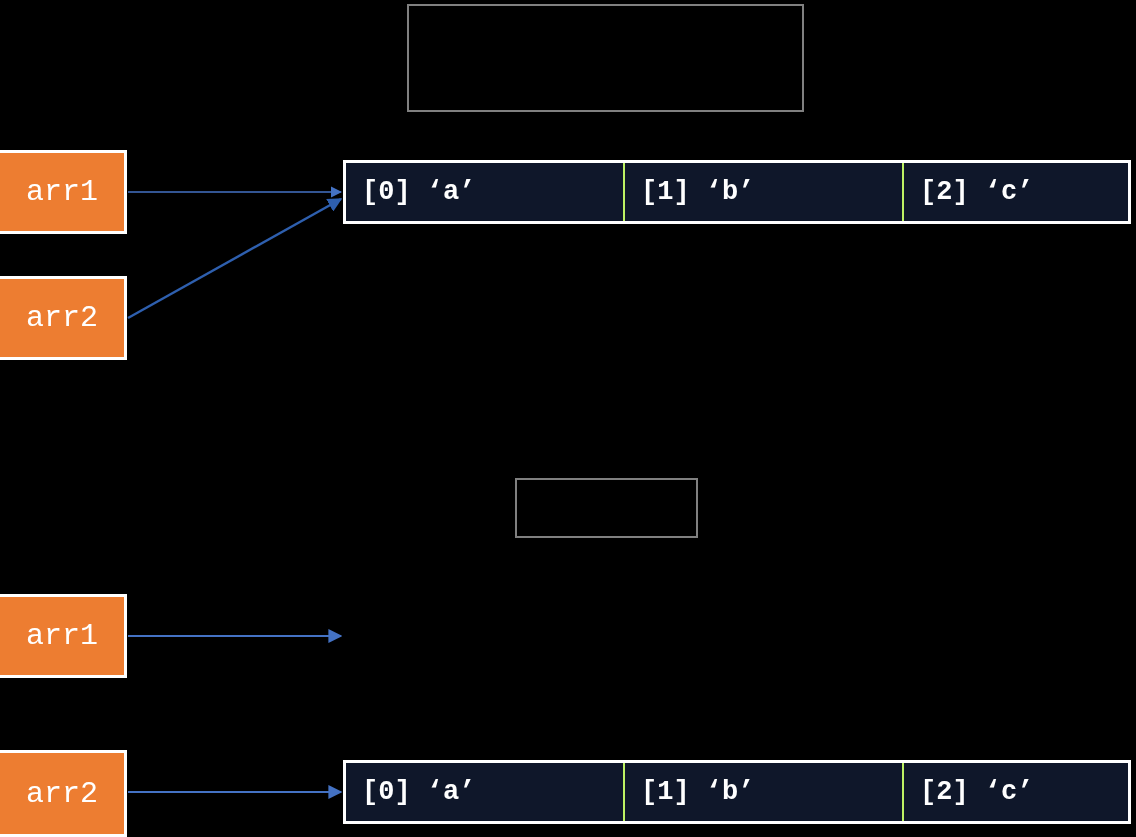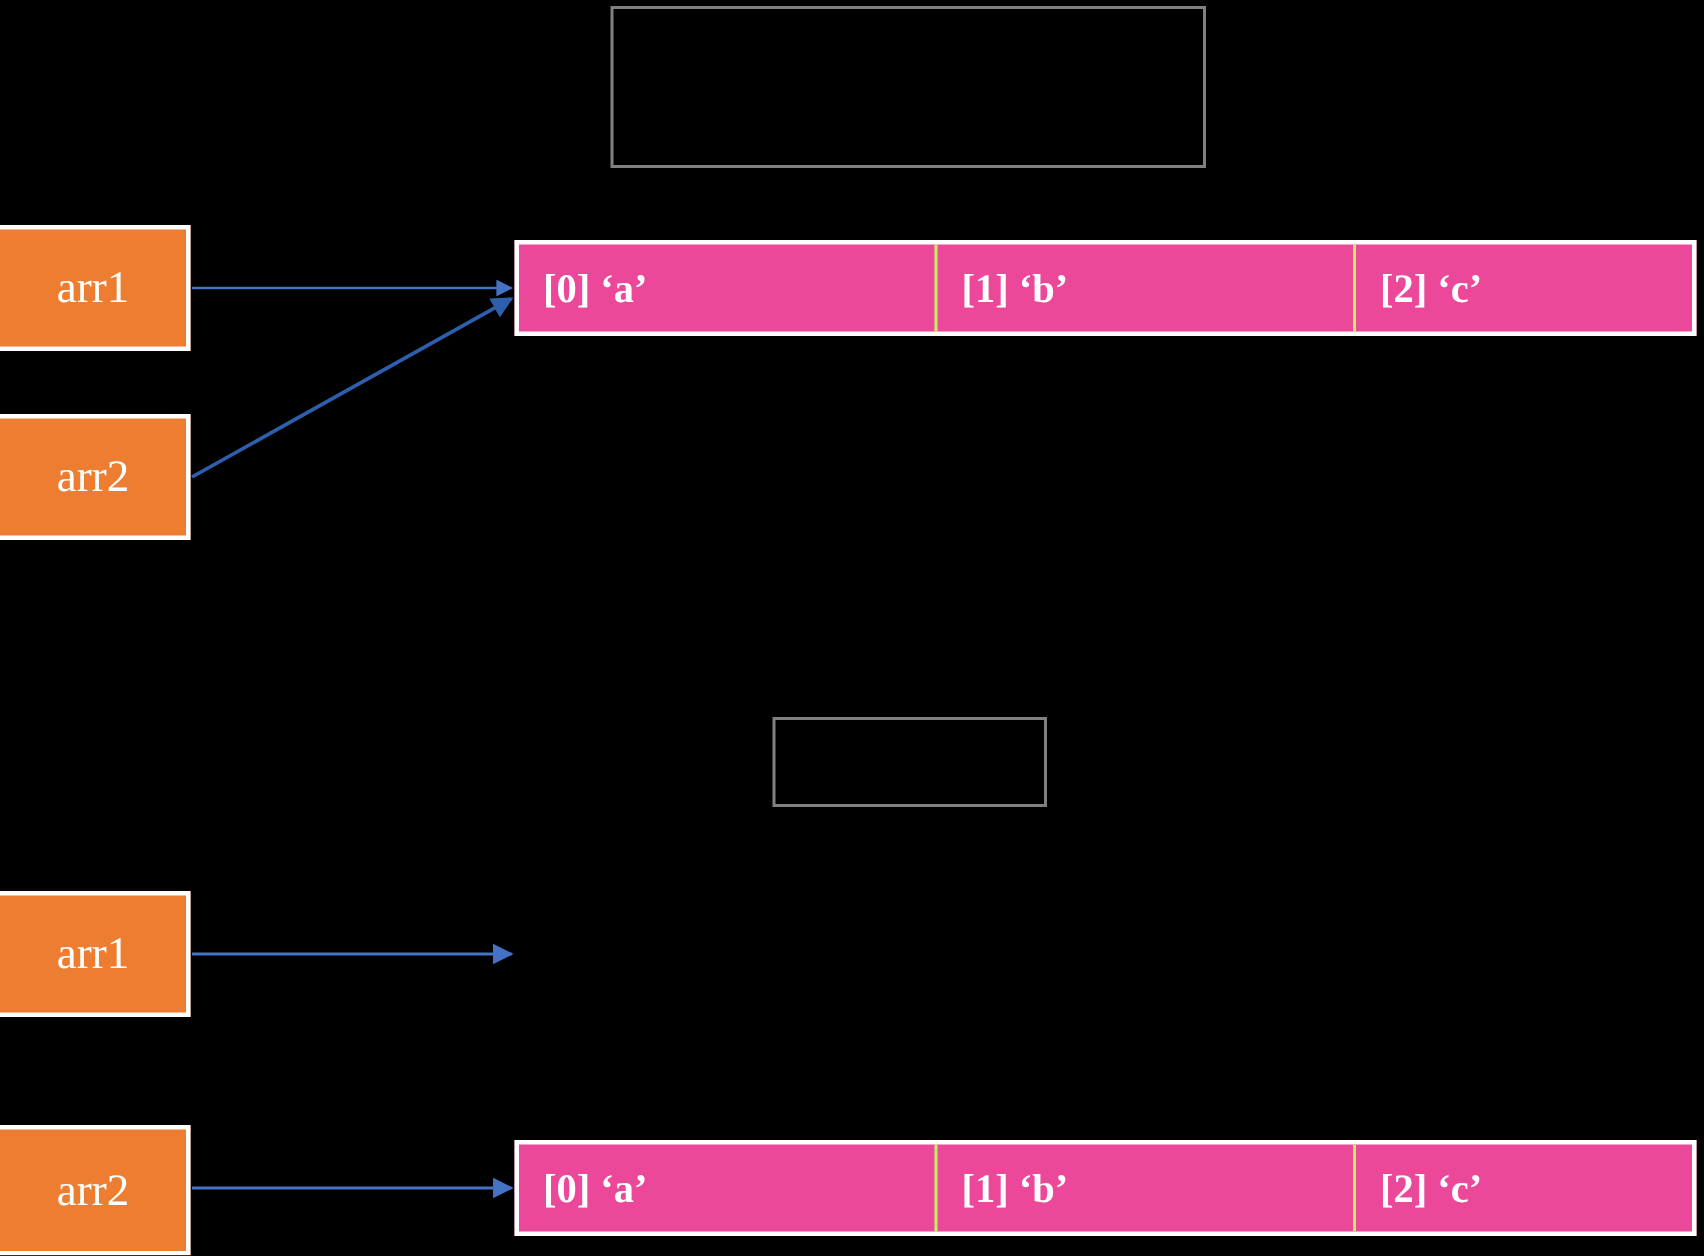--- a/index.html
+++ b/index.html
@@ -7,21 +7,21 @@
     margin: 0;
     padding: 0;
     background: #000000;
   }
   #canvas {
     position: relative;
     width: 1136px;
     height: 837px;
     background: #000000;
     overflow: hidden;
-    font-family: Liberation Serif, serif;
+    font-family: Liberation Mono, monospace;
   }
 
   
   .note-box {
     position: absolute;
     box-sizing: border-box;
     border: 2px solid #808080;
     background: transparent;
     color: #ffffff;
     font-size: 20px;
@@ -49,21 +49,21 @@
   }
   #var-arr1-top    { left: -3px; top: 150px; width: 130px; height: 84px; }
   #var-arr2-top    { left: -3px; top: 276px; width: 130px; height: 84px; }
   #var-arr1-bottom { left: -3px; top: 594px; width: 130px; height: 84px; }
   #var-arr2-bottom { left: -3px; top: 750px; width: 130px; height: 87px; }
 
   
   .array-box {
     position: absolute;
     box-sizing: border-box;
-    background: #ec4899;
+    background: #0f172a;
     border: 3px solid #ffffff;
     display: flex;
     align-items: stretch;
   }
   .array-cell {
     box-sizing: border-box;
     display: flex;
     align-items: center;
     color: #ffffff;
     font-size: 27px;

